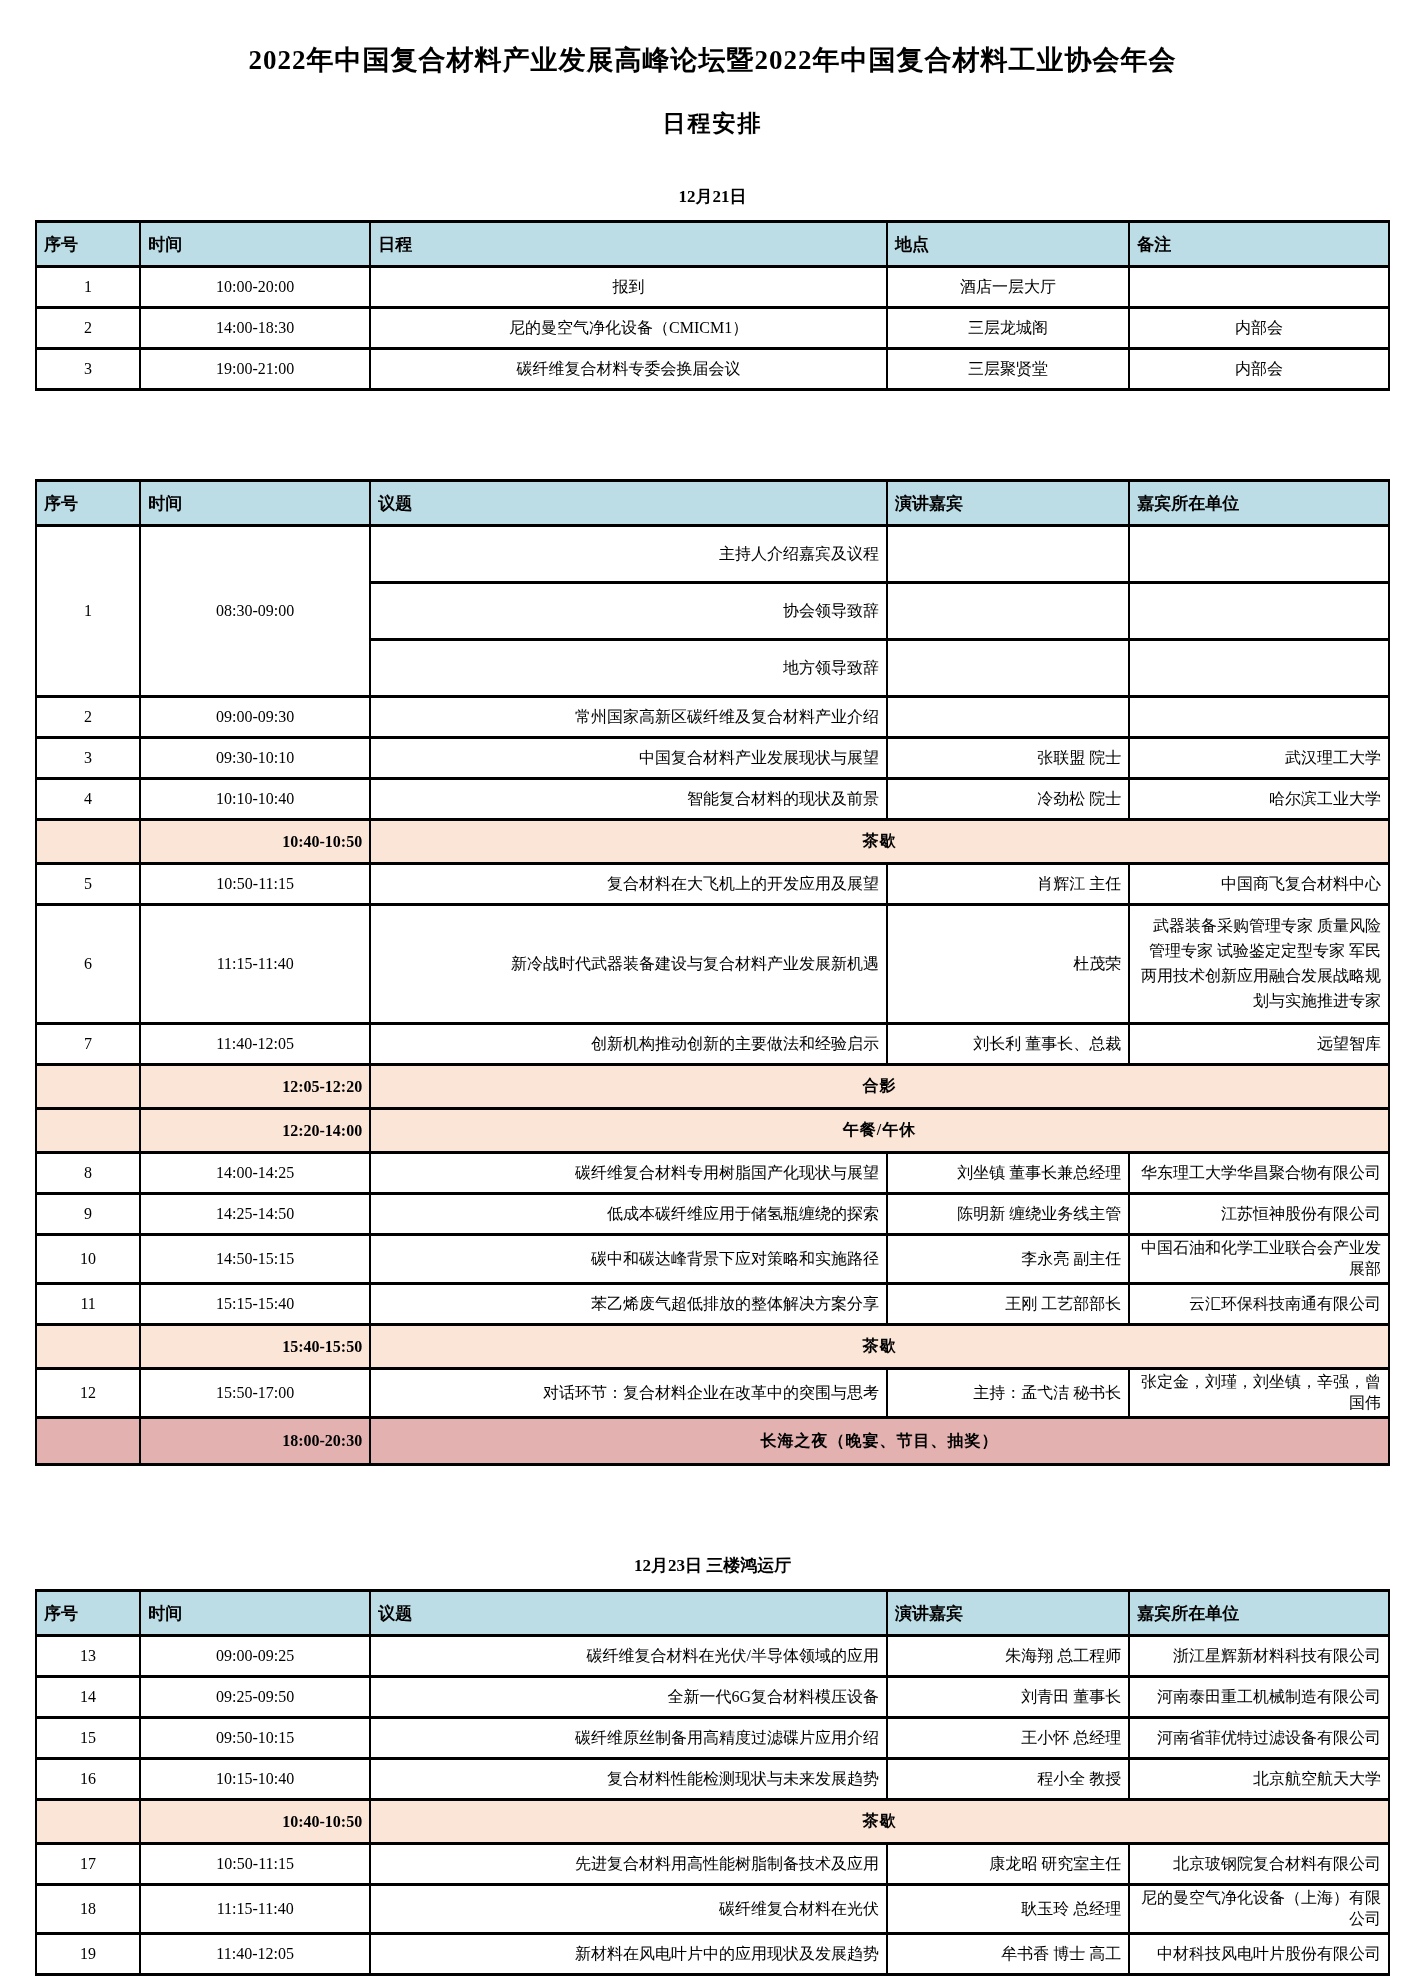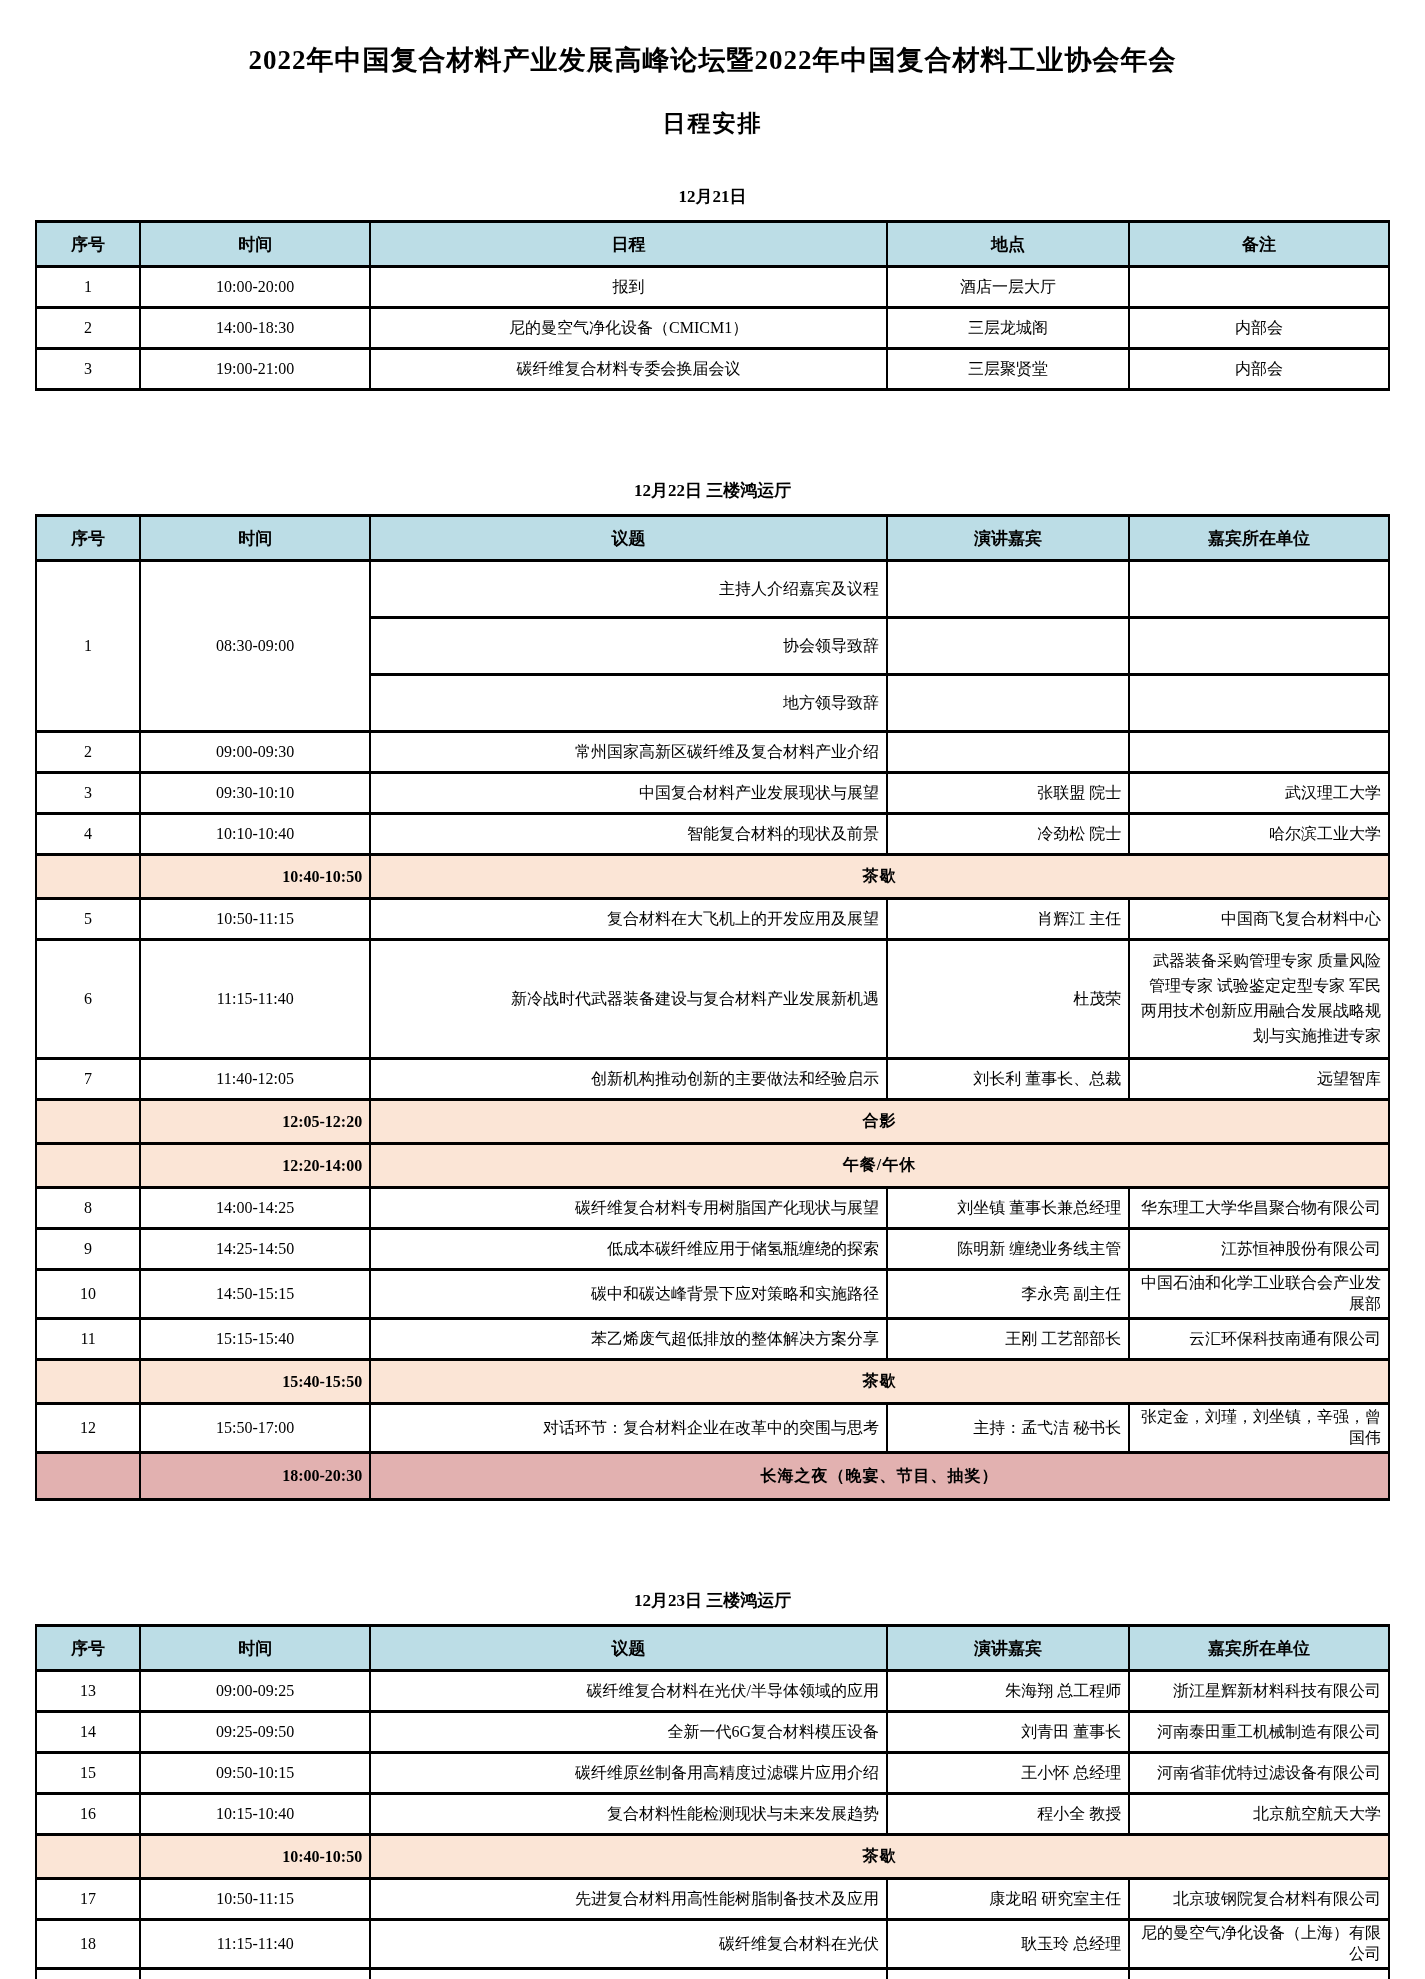--- a/index.html
+++ b/index.html
@@ -49,21 +49,21 @@
     padding:2px 7px;
     font-size:16px;
     vertical-align:middle;
     overflow-wrap:break-word;
   }
   .sched th{
     background:var(--header-bg);
     font-weight:bold;
     font-size:17px;
     height:38px;
-    text-align:center;
+    text-align:left;
   }
   .data-row td{height:34px;}
   td.sub{height:50px;}
   .tall td{height:112px;line-height:1.55;}
   .break-row td{background:var(--break-bg);height:37px;}
   .banquet-row td{background:var(--banquet-bg);height:40px;}
   .al-c{text-align:center;}
   .al-l{text-align:right;}
   .time-bold{font-weight:bold;text-align:right;}
   .label-bold{font-weight:bold;text-align:center;letter-spacing:1px;}
@@ -113,21 +113,20 @@
               <td class="al-c">3</td>
               <td class="al-c">19:00-21:00</td>
               <td class="al-c">碳纤维复合材料专委会换届会议</td>
               <td class="al-c">三层聚贤堂</td>
               <td class="al-c">内部会</td>
             </tr>
           </tbody>
         </table>
       </div>
       <div class="section">
-        <div class="caption">12月22日 三楼鸿运厅</div>
         <table class="sched">
           <colgroup>
             <col style="width: 7.7%;">
             <col style="width: 17%;">
             <col style="width: 38.2%;">
             <col style="width: 17.9%;">
             <col style="width: 19.2%;">
           </colgroup>
           <thead>
             <tr class="header-row">

